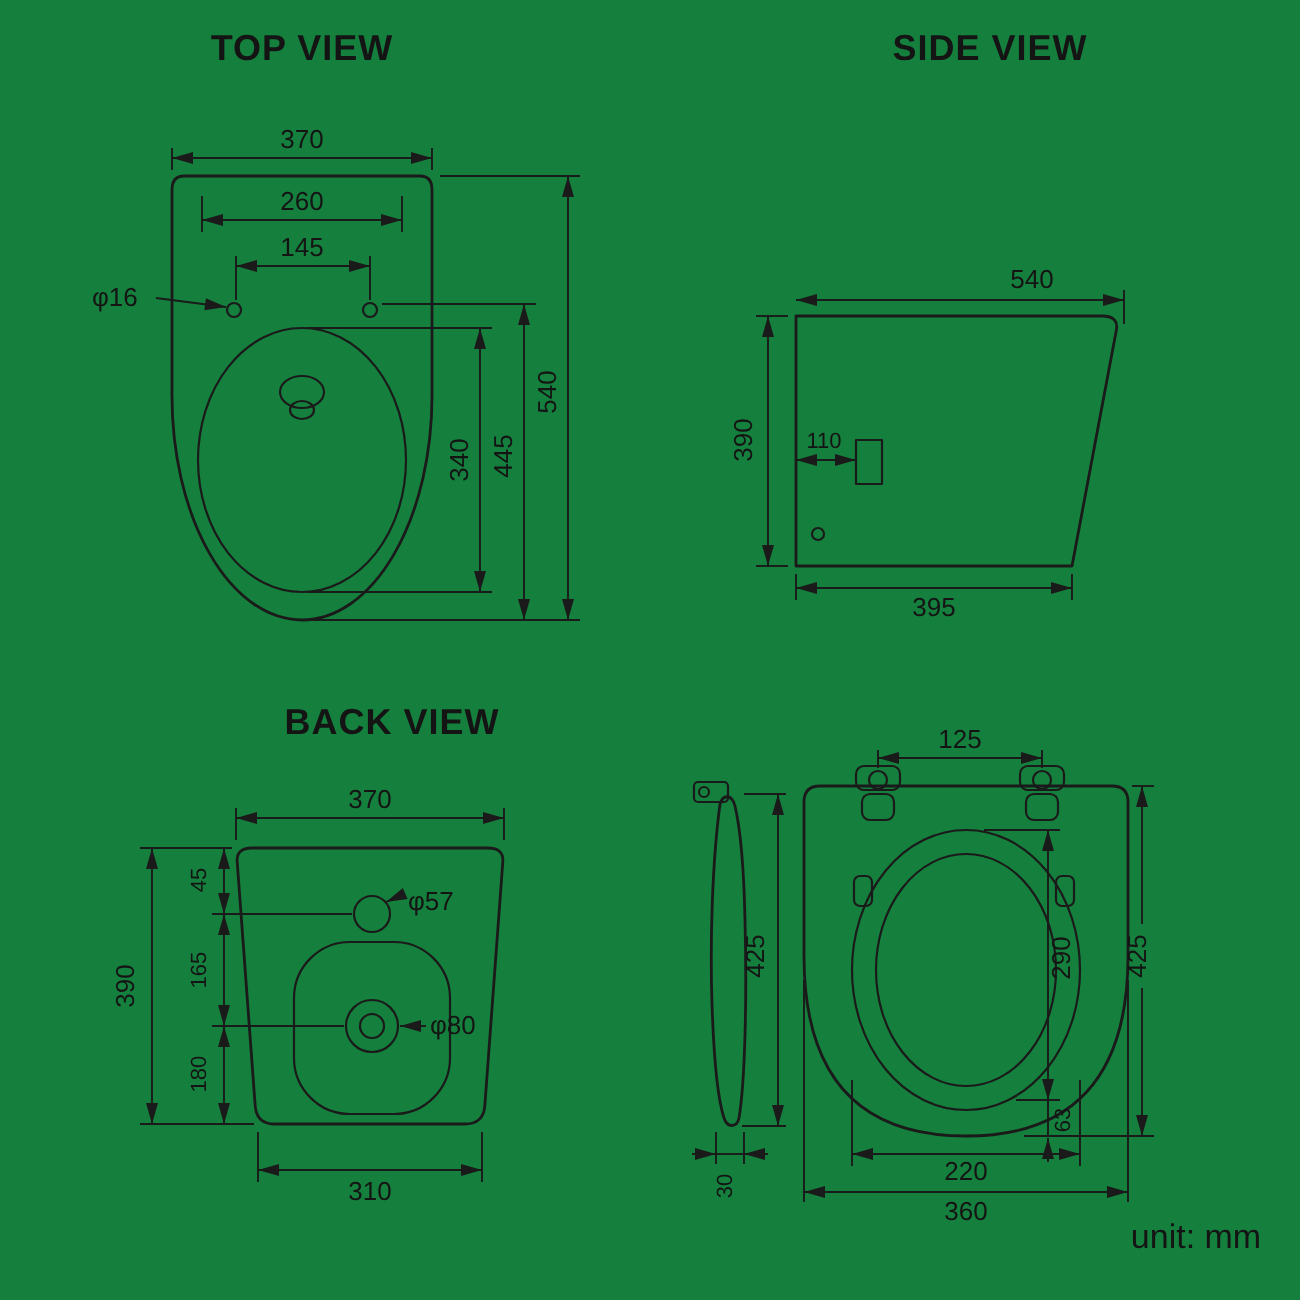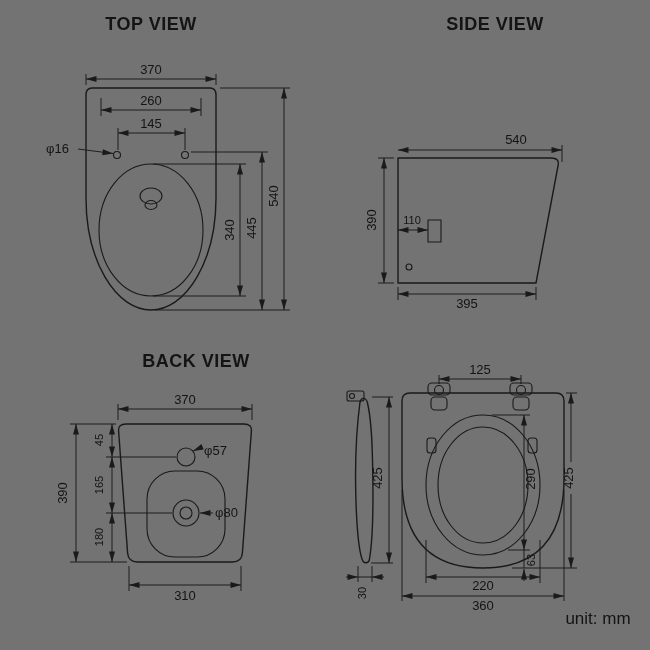--- a/index.html
+++ b/index.html
@@ -1,16 +1,16 @@
 <!DOCTYPE html>
 <html><head>
 <meta charset="utf-8">
 <style>
   html,body{margin:0;padding:0;background:#ffffff;}
-  .canvas{position:relative;width:650px;height:650px;background:#737373;font-family:"Liberation Sans",sans-serif;overflow:hidden;}
+  .canvas{position:relative;width:650px;height:650px;background:#15803d;font-family:"Liberation Sans",sans-serif;overflow:hidden;}
   svg{position:absolute;left:0;top:0;}
   svg text{fill:#141414;font-family:"Liberation Sans",sans-serif;}
   .title{font-size:18px;font-weight:bold;letter-spacing:.5px;}
   .dim{font-size:13px;}
   .dimsmall{font-size:11px;}
   .unit{font-size:17px;}
   .ol{fill:none;stroke:#1a1a1a;stroke-width:1.4;stroke-linejoin:round;stroke-linecap:round;}
   .ol2{fill:none;stroke:#1a1a1a;stroke-width:1.1;stroke-linejoin:round;}
   .dl{fill:none;stroke:#1a1a1a;stroke-width:0.95;}
 </style>

